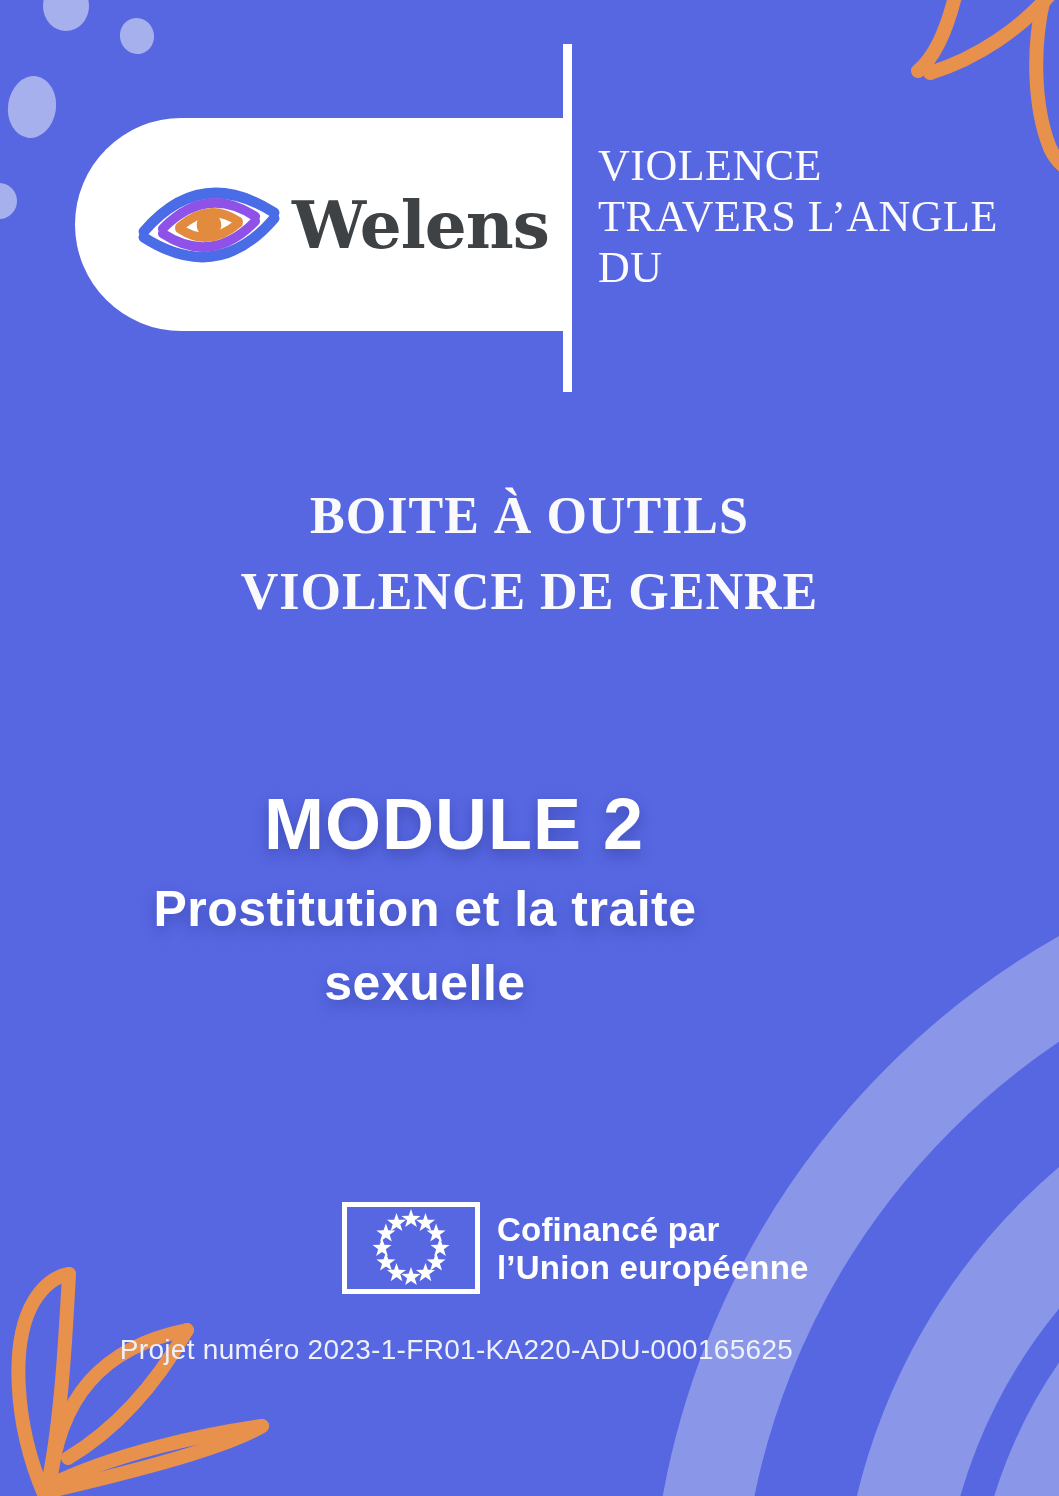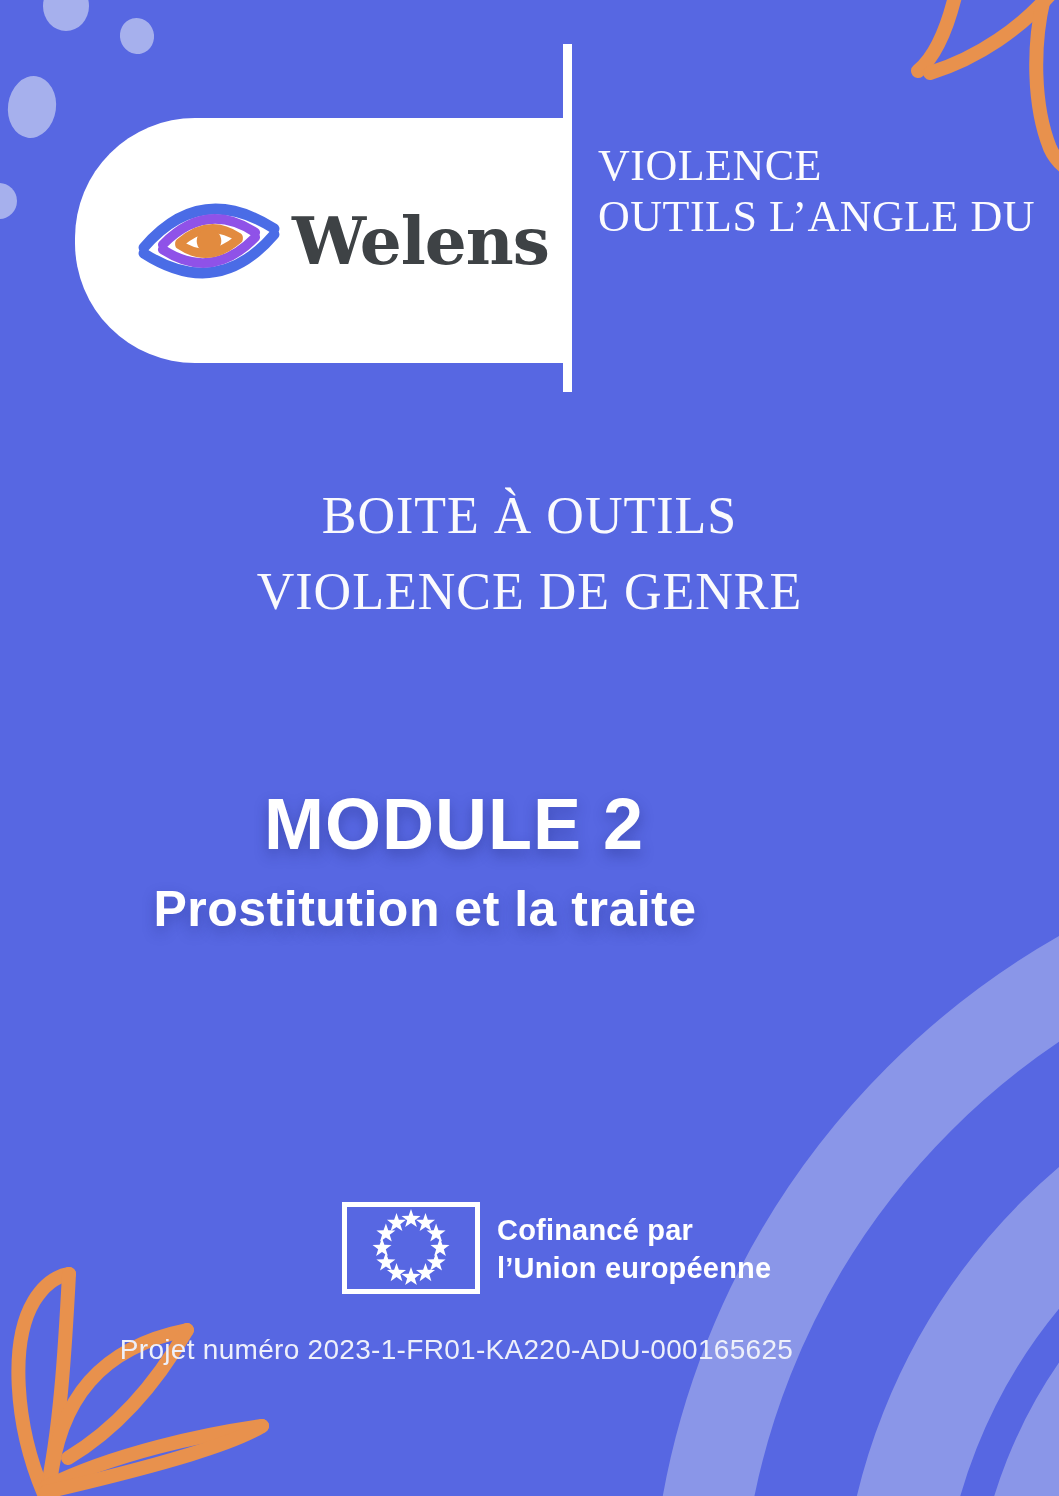--- a/index.html
+++ b/index.html
@@ -11,56 +11,56 @@
     font-family:"Liberation Sans","DejaVu Sans",sans-serif;
   }
   .decor{position:absolute;left:0;top:0;width:1059px;height:1496px;}
 
   
   .divider-bar{
     position:absolute;left:563px;top:44px;width:9px;height:348px;
     background:#ffffff;
   }
   .logo-pill{
-    position:absolute;left:75px;top:118px;width:490px;height:245px;
+    position:absolute;left:75px;top:118px;width:490px;height:213px;
     background:#ffffff;border-radius:120px 0 0 120px;
     display:flex;align-items:center;padding-left:63px;box-sizing:border-box;gap:12px;
   }
   .eye-svg{width:142px;height:104px;flex:0 0 auto;}
   .brand-text{
     font-family:"DejaVu Serif","Liberation Serif",serif;
     font-weight:600;font-size:66px;color:#3E4245;letter-spacing:-1px;
     line-height:1;white-space:nowrap;
   }
   .program-title{
     position:absolute;left:598px;top:140px;width:450px;
     font-family:"Liberation Serif","DejaVu Serif",serif;
     font-size:44px;line-height:51px;color:#FBFBFE;letter-spacing:.5px;
   }
   
   .toolkit-title{
     position:absolute;left:0;top:478px;width:1059px;text-align:center;
     font-family:"Liberation Serif","DejaVu Serif",serif;
-    font-size:52px;line-height:76px;color:#FAFAFD;letter-spacing:1px;
+    font-size:52px;line-height:76px;color:#FAFAFD;letter-spacing:1px;font-weight:bold;
   }
   .module-label{
     position:absolute;left:0;top:786px;width:908px;text-align:center;
     font-size:72px;line-height:76px;font-weight:800;color:#FFFFFF;letter-spacing:1px;
     text-shadow:0 6px 14px rgba(30,40,120,.40);
   }
   .module-subtitle{
     position:absolute;left:0;top:872px;width:850px;text-align:center;
     font-size:50px;line-height:74px;font-weight:700;color:#FFFFFF;letter-spacing:.5px;
     text-shadow:0 6px 14px rgba(30,40,120,.35);
   }
   
   .eu-flag{position:absolute;left:342px;top:1202px;width:138px;height:92px;}
   .eu-label{
     position:absolute;left:497px;top:1211px;
-    font-size:29px;line-height:38px;font-weight:700;color:#FFFFFF;letter-spacing:.2px;
+    font-size:33px;line-height:38px;font-weight:700;color:#FFFFFF;letter-spacing:.2px;
   }
   .project-number{
     position:absolute;left:0;top:1334px;width:913px;text-align:center;
     font-size:28px;color:#EEF0FA;letter-spacing:.3px;
   }
 </style>
 </head>
 <body>
 
 <div class="page">
@@ -114,32 +114,33 @@
           <path d="M 106,53 Q 75,80 44,59"></path>
         </g>
       </g>
       <circle cx="75" cy="55" r="13" fill="#E28B3F"></circle>
     </svg>
     <span class="brand-text">Welens</span>
   </div>
 
   <div class="program-title">
     <div>VIOLENCE</div>
-    <div>OUTILS L’ANGLE DU</div>
+    <div>TRAVERS L’ANGLE DU</div>
   </div>
 
   <div class="toolkit-title">
     <div>BOITE À OUTILS</div>
     <div>VIOLENCE DE GENRE</div>
   </div>
 
   <div class="module-label">MODULE 2</div>
 
   <div class="module-subtitle">
     <div>Prostitution et la traite</div>
+    <div>sexuelle</div>
   </div>
 
   <svg class="eu-flag" viewBox="0 0 138 92" aria-hidden="true">
     <defs>
       <g id="eu-star">
         <polygon fill="#FFFFFF" points="0,-10 2.35,-3.24 9.51,-3.09 3.80,1.24 5.88,8.09 0,4 -5.88,8.09 -3.80,1.24 -9.51,-3.09 -2.35,-3.24"></polygon>
       </g>
     </defs>
     <rect x="2.5" y="2.5" width="133" height="87" fill="none" stroke="#FFFFFF" stroke-width="5"></rect>
     <use href="#eu-star" transform="translate(69,17)"></use>

